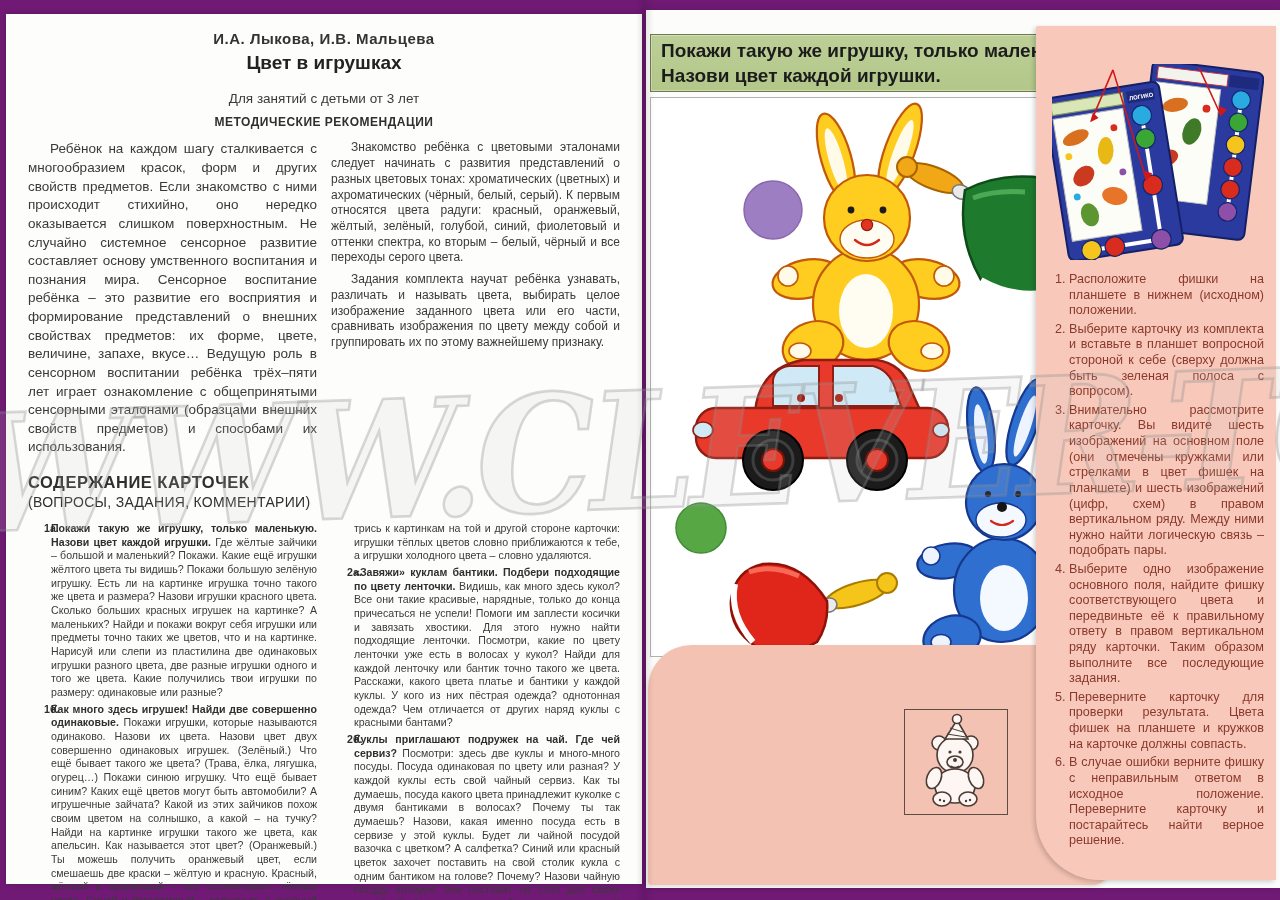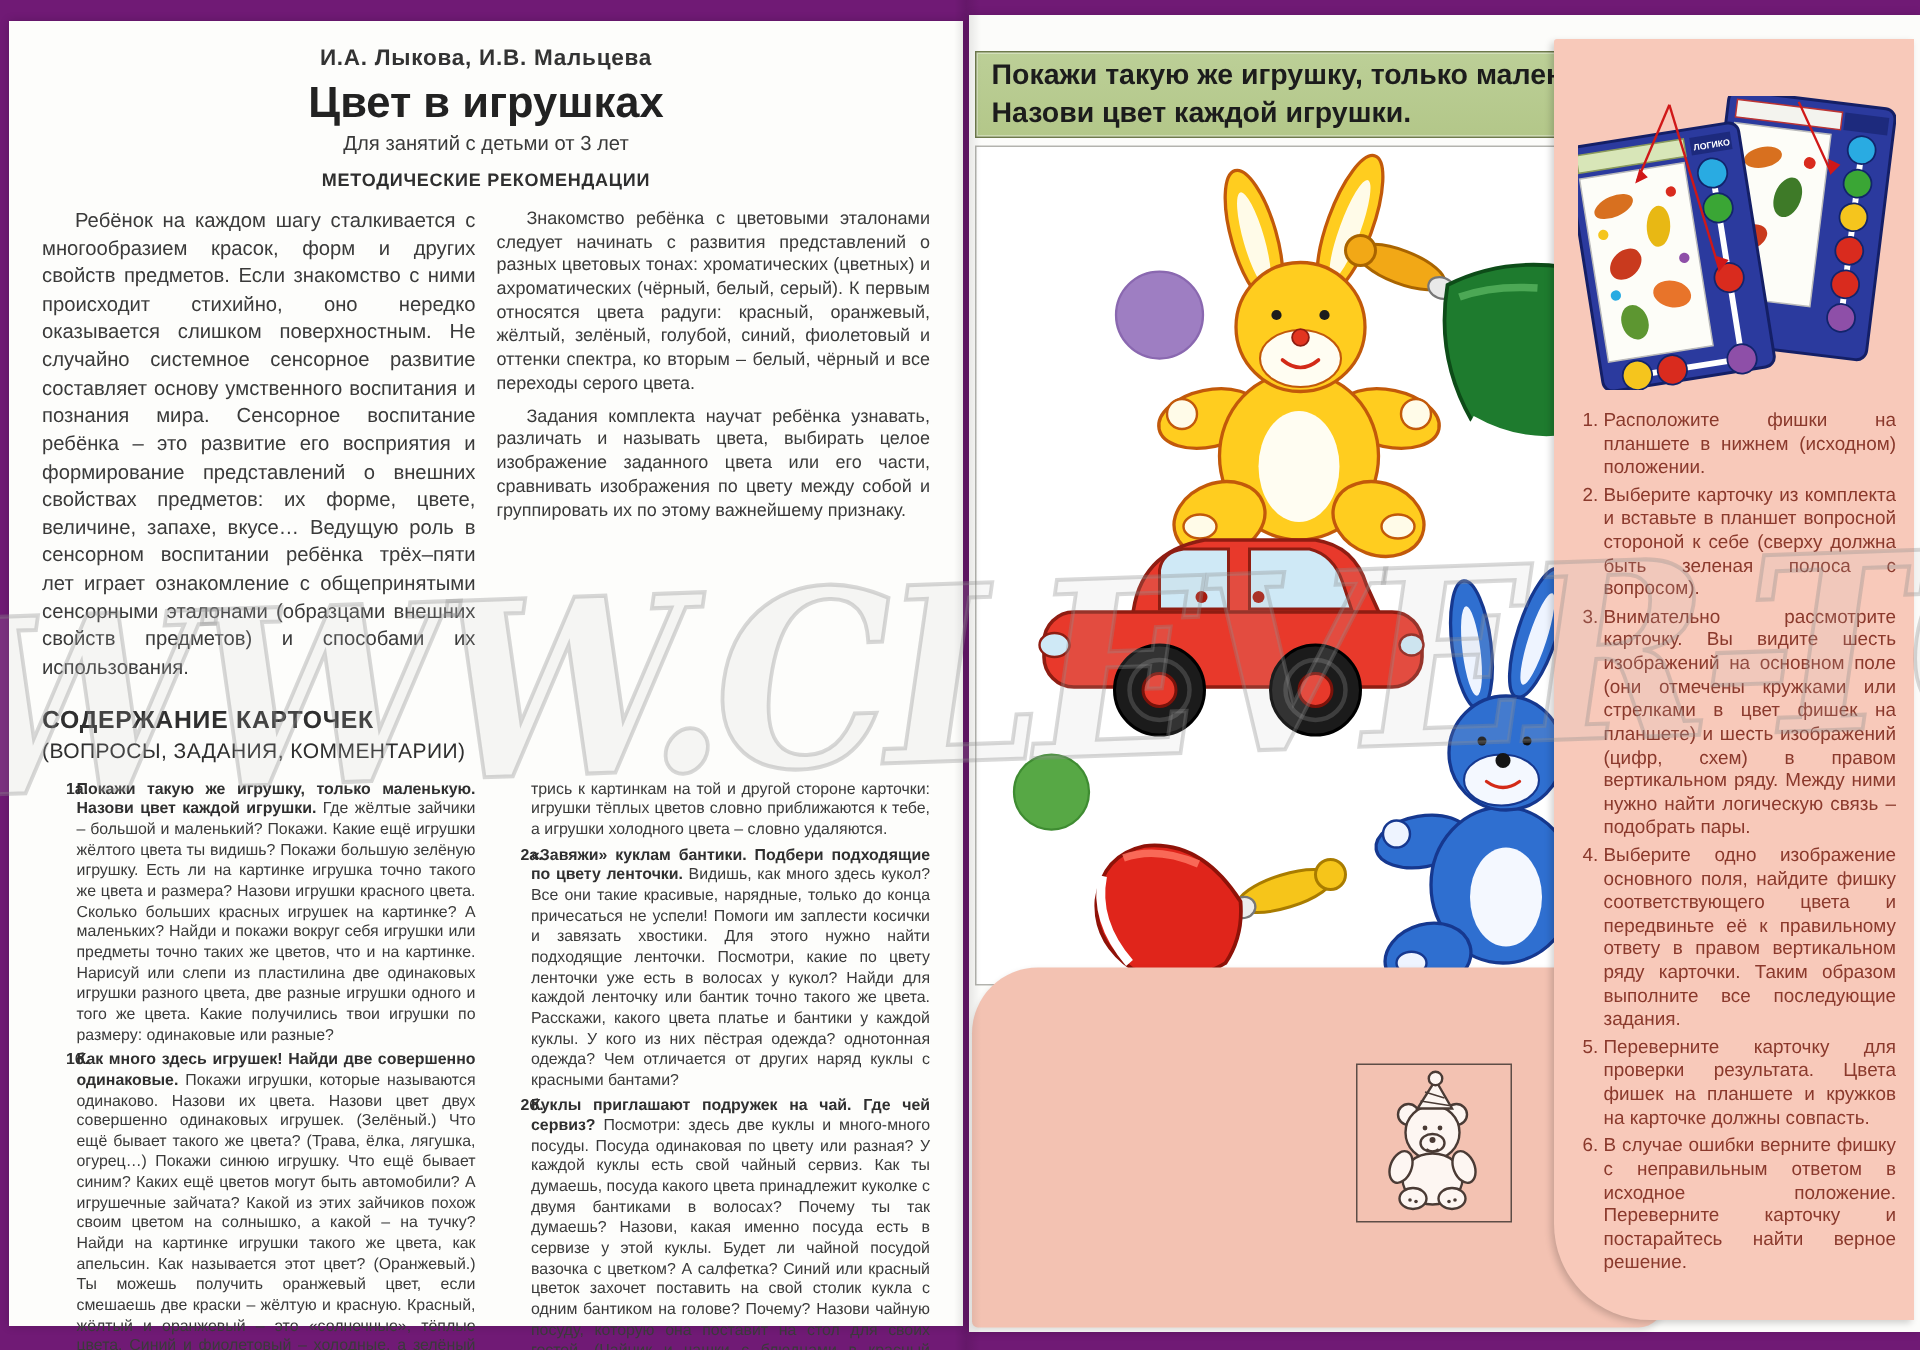--- a/index.html
+++ b/index.html
@@ -5,22 +5,22 @@
   html,body{margin:0;padding:0;}
   body{font-family:"Liberation Sans",sans-serif;background:#e9e9e6;}
   .stage{position:relative;width:1280px;height:900px;background:#701a75;overflow:hidden;}
 
   
   .left-page{position:absolute;left:6px;top:14px;width:636px;height:870px;
     background:#fdfdfb;box-shadow:0 0 6px rgba(0,0,0,.18);}
   .lp-inner{padding:16px 22px 0 22px;color:#3a3a3a;}
   .lp-head{text-align:center;line-height:1.25;}
   .authors{font-size:15px;font-weight:bold;letter-spacing:.5px;color:#333;}
-  .book-title{font-size:29px;font-weight:bold;margin:2px 0 0;color:#222;}
-  .book-subtitle{font-size:13.5px;margin-top:1px;}
+  .book-title{font-size:19px;font-weight:bold;margin:2px 0 0;color:#222;}
+  .book-subtitle{font-size:13.5px;margin-top:16px;}
   .section-title{font-size:12px;font-weight:bold;letter-spacing:.5px;margin-top:8px;color:#2f2f2f;}
   .cols{display:flex;gap:14px;margin-top:10px;}
   .col{flex:1;min-width:0;}
   .p1{font-size:13.5px;line-height:1.38;text-align:justify;text-indent:22px;margin:0;hyphens:auto;}
   .p2{font-size:12px;line-height:1.31;text-align:justify;text-indent:20px;margin:0 0 6px;hyphens:auto;}
   .contents-head{text-align:left;margin:14px 0 8px;line-height:1.35;}
   .contents-title{font-size:16.5px;font-weight:bold;letter-spacing:.5px;color:#2f2f2f;}
   .contents-sub{font-size:14px;letter-spacing:.3px;color:#2f2f2f;}
   .items .item{position:relative;font-size:10.6px;line-height:1.29;text-align:justify;
     padding-left:23px;margin-bottom:3px;hyphens:auto;color:#3a3a3a;}

